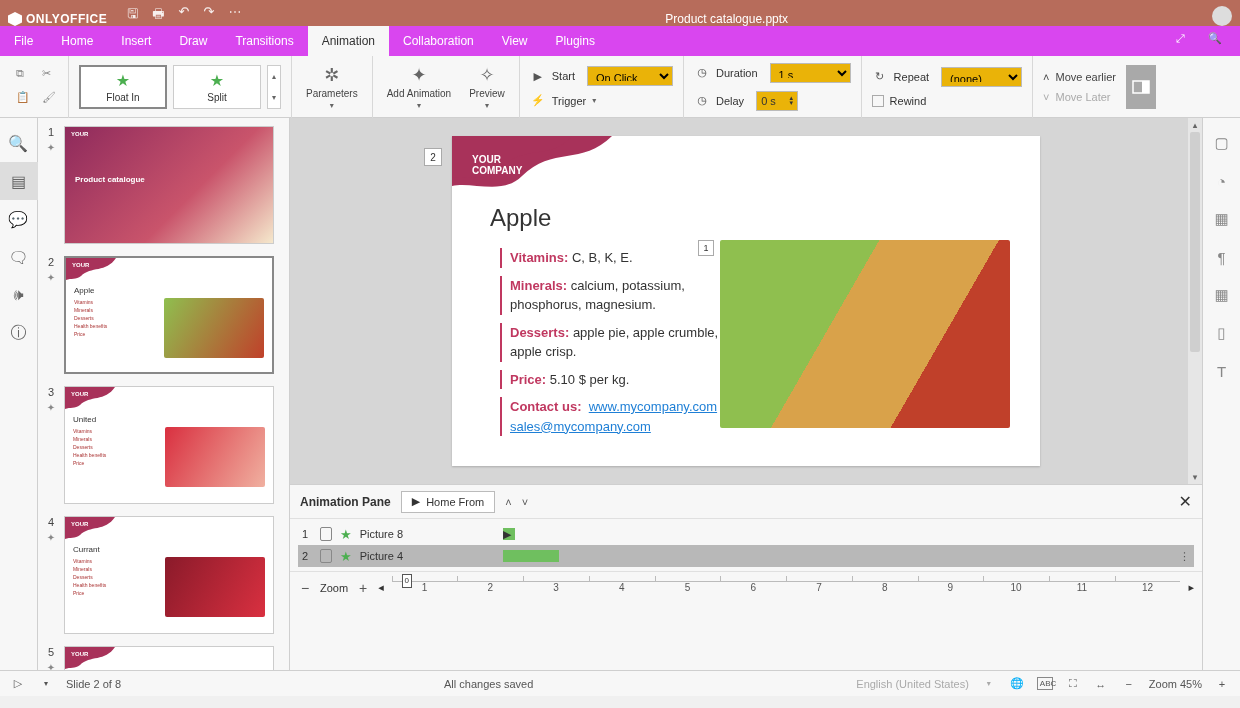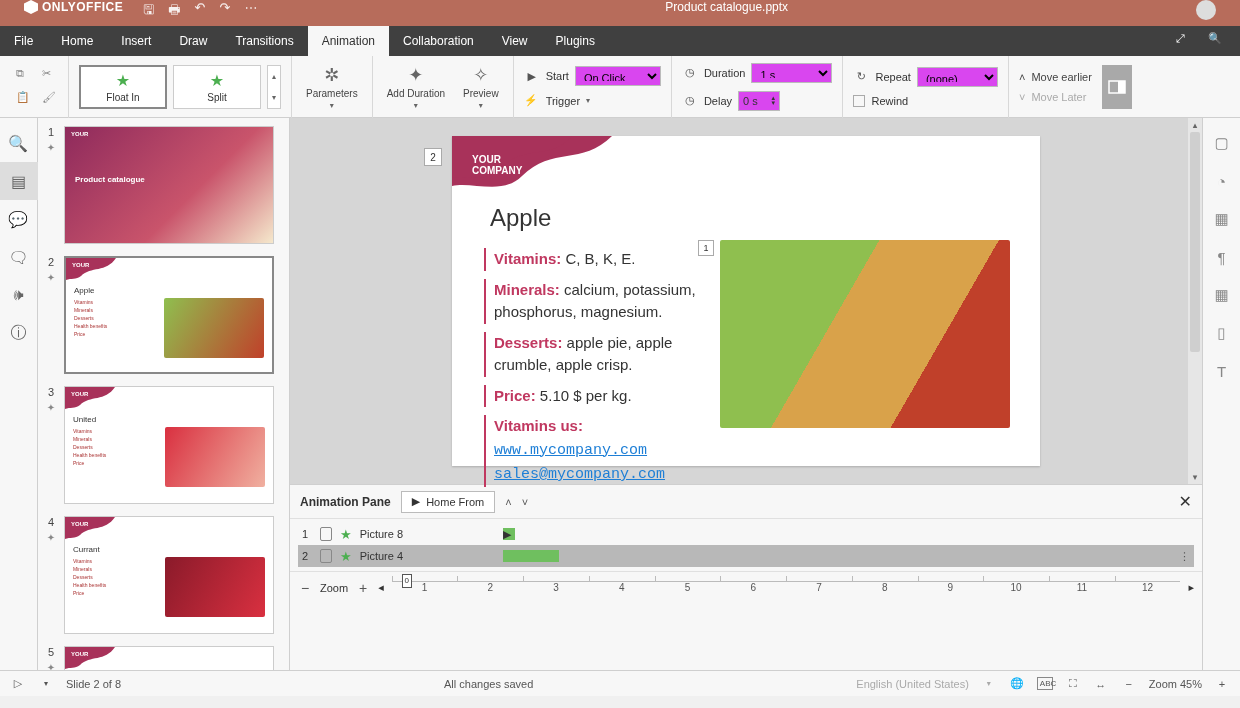--- a/index.html
+++ b/index.html
@@ -1,44 +1,44 @@
 <!DOCTYPE html>
 <html><head>
 <meta charset="utf-8">
 <style>
 * { margin:0; padding:0; box-sizing:border-box; font-family: Arial, Helvetica, sans-serif; }
 body { background:#f0f0f0; width:1240px; height:708px; overflow:hidden; font-size:11px; color:#333; }
-.titlebar { height:26px; background:#b76c5b; display:flex; align-items:flex-start; padding:0 24px; color:#fff; }
+.titlebar { height:26px; background:#b76c5b; display:flex; align-items:flex-end; padding:0 8px; color:#fff; }
 .titlebar .logo { font-weight:bold; font-size:12px; letter-spacing:0.5px; display:flex; align-items:center; gap:4px; }
 .titlebar .logo-icon { width:14px; height:14px; background:#fff; clip-path: polygon(50% 0,100% 25%,100% 75%,50% 100%,0 75%,0 25%); }
 .titlebar .qa { display:flex; gap:14px; margin-left:20px; }
 .titlebar .qa span { opacity:0.9; font-size:13px; cursor:pointer; }
 .titlebar .filename { flex:1; text-align:center; font-size:12px; }
 .titlebar .avatar { width:20px; height:20px; border-radius:50%; background:#ddd; }
-.menubar { height:30px; background:#404040; display:flex; align-items:center; color:#fff; }
+.menubar { height:30px; background:#d946ef; display:flex; align-items:center; color:#fff; }
 .menubar .tab { padding:0 14px; height:30px; display:flex; align-items:center; font-size:12px; cursor:pointer; }
 .menubar .tab.active { background:#f7f7f7; color:#333; }
 .menubar .spacer { flex:1; }
 .menubar .rt-icon { width:18px; height:18px; margin-right:14px; }
 .ribbon { height:62px; background:#f7f7f7; border-bottom:1px solid #cfcfcf; display:flex; align-items:center; padding:0 6px; gap:0; }
 .ribbon .grp { padding:0 10px; height:62px; display:flex; align-items:center; gap:10px; border-right:1px solid #d8d8d8; }
 .ribbon .mini { display:flex; flex-direction:column; gap:8px; }
 .ribbon .mini span { width:16px; height:16px; color:#888; cursor:pointer; }
 .eff-gallery { display:flex; align-items:center; gap:6px; }
 .eff { width:88px; height:44px; border:1px solid #ccc; display:flex; flex-direction:column; align-items:center; justify-content:center; gap:2px; font-size:10px; cursor:pointer; background:#fff; }
 .eff.sel { border:1px solid #888; box-shadow:inset 0 0 0 1px #888; }
 .eff .star { color:#4caf50; font-size:16px; }
 .gal-expand { width:14px; height:44px; border:1px solid #ccc; display:flex; flex-direction:column; align-items:center; justify-content:space-around; font-size:8px; cursor:pointer; background:#fff; color:#666; }
 .vbtn { display:flex; flex-direction:column; align-items:center; gap:2px; font-size:10px; cursor:pointer; color:#444; padding:0 4px; }
 .vbtn .ic { font-size:18px; color:#666; }
 .vbtn .arr { font-size:8px; color:#666; }
 .timing-col { display:flex; flex-direction:column; gap:8px; }
 .timing-row { display:flex; align-items:center; gap:6px; font-size:11px; }
 .timing-row .ic { width:16px; text-align:center; color:#555; }
-.timing-row select,.timing-row .spin { height:20px; border:1px solid #bbb; font-size:11px; padding:4px 4px; background:#d946ef; }
+.timing-row select,.timing-row .spin { height:20px; border:1px solid #bbb; font-size:11px; padding:4px 4px; background:#eab308;margin-left:6px; }
 .timing-row select { width:86px; }
 .timing-row select.wide { width:81px; }
 .timing-row .spin { width:42px; display:inline-flex; align-items:center; justify-content:space-between; }
 .order { display:flex; flex-direction:column; gap:8px; font-size:11px; color:#444; }
 .order .row { display:flex; align-items:center; gap:6px; cursor:pointer; }
 .order .row.dis { color:#aaa; }
 .panebtn { width:30px; height:44px; background:#a9a9a9; display:flex; align-items:center; justify-content:center; cursor:pointer; }
 
 .main { display:flex; height:552px; }
 .lefttools { width:38px; background:#f7f7f7; border-right:1px solid #cfcfcf; display:flex; flex-direction:column; align-items:center; padding-top:6px; gap:0; }
@@ -58,24 +58,24 @@
 .thumb.cover .coverbg { position:absolute; inset:0; background:linear-gradient(135deg,#8e2a5c,#c9546b 60%,#f5e8cc); }
 .thumb.cover .ctitle { position:absolute; top:48px; left:10px; color:#fff; font-size:8px; font-weight:bold; }
 
 .editor { flex:1; display:flex; flex-direction:column; background:#d6d6d6; position:relative; }
 .canvas-wrap { height:366px; display:flex; align-items:center; justify-content:center; position:relative; }
 .slide { width:588px; height:330px; background:#fff; position:relative; box-shadow:0 1px 2px rgba(0,0,0,0.2); }
 .slide-num { position:absolute; top:12px; left:-28px; width:18px; height:18px; background:#fff; border:1px solid #aaa; display:flex; align-items:center; justify-content:center; font-size:10px; }
 .slide .wave { position:absolute; top:0; left:0; width:160px; height:60px; }
 .slide .company { position:absolute; top:18px; left:20px; color:#fff; font-weight:bold; font-size:10px; line-height:1.1; }
 .slide .title { position:absolute; top:68px; left:38px; font-size:24px; color:#333; }
-.slide .body { position:absolute; top:112px; left:32px; width:230px; font-size:15px; color:#333; line-height:1.5; }
+.slide .body { position:absolute; top:112px; left:48px; width:230px; font-size:13px; color:#333; line-height:1.5; }
 .slide .body .row { margin-bottom:8px; padding-left:8px; border-left:2px solid #c03860; }
 .slide .body .row b { color:#c03860; font-weight:bold; }
-.slide .body a { color:#1e7fd6; text-decoration:underline;font-family:Liberation Mono, monospace; }
+.slide .body a { color:#1e7fd6; text-decoration:underline; }
 .slide .pic { position:absolute; top:104px; right:30px; width:290px; height:188px; background:linear-gradient(120deg,#8fbf4f 0 40%,#d9a24a 40% 70%,#c0402a 70%); border-radius:2px; }
 .obj-num { position:absolute; top:104px; left:246px; width:16px; height:16px; background:#fff; border:1px solid #aaa; font-size:9px; display:flex; align-items:center; justify-content:center; }
 .notes { height:28px; background:#fff; border-top:1px solid #cfcfcf; padding:6px 16px; font-size:13px; color:#444; overflow:hidden; }
 .apane { flex:1; background:#f7f7f7; border-top:1px solid #cfcfcf; display:flex; flex-direction:column; }
 .apane-head { height:34px; display:flex; align-items:center; padding:0 10px; gap:10px; border-bottom:1px solid #e0e0e0; }
 .apane-head .title { font-weight:bold; font-size:12px; }
 .apane-head .play { border:1px solid #bbb; height:22px; padding:0 10px; display:flex; align-items:center; gap:6px; font-size:11px; background:#fff; cursor:pointer; }
 .apane-head .nav { display:flex; gap:10px; color:#555; }
 .apane-head .close { margin-left:auto; font-size:16px; cursor:pointer; }
 .apane-list { padding:4px 8px; }
@@ -172,21 +172,21 @@
   <div class="grp">
     <div class="vbtn">
       <span class="ic">✲</span>
       <span>Parameters</span>
       <span class="arr">▾</span>
     </div>
   </div>
   <div class="grp">
     <div class="vbtn">
       <span class="ic">✦</span>
-      <span style="white-space:pre-line;text-align:center;line-height:1.1">Add Duration</span>
+      <span style="white-space:pre-line;text-align:center;line-height:1.1">Add Animation</span>
       <span class="arr">▾</span>
     </div>
     <div class="vbtn">
       <span class="ic">✧</span>
       <span>Preview</span>
       <span class="arr">▾</span>
     </div>
   </div>
   <div class="grp">
     <div class="timing-col">
@@ -336,21 +336,21 @@
         <div class="title">Apple</div>
         <div class="obj-num">1</div>
         <div class="body">
           <div id="bodyrows">
               <div class="row"><b>Vitamins:</b> C, B, K, E.</div>
               <div class="row"><b>Minerals:</b> calcium, potassium, phosphorus, magnesium.</div>
               <div class="row"><b>Desserts:</b>  apple pie, apple crumble, apple crisp.</div>
               <div class="row"><b>Price:</b>  5.10 $ per kg.</div>
             </div>
           <div class="row">
-            <b>Vitamins us:</b>&nbsp;
+            <b>Contact us:</b>&nbsp;
             <a>www.mycompany.com</a><br>
             <a>sales@mycompany.com</a>
           </div>
         </div>
         <div class="pic"></div>
       </div>
       <div class="vscroll">
         <div class="arr">▴</div>
         <div class="track">
             <div class="thumb2"></div>

